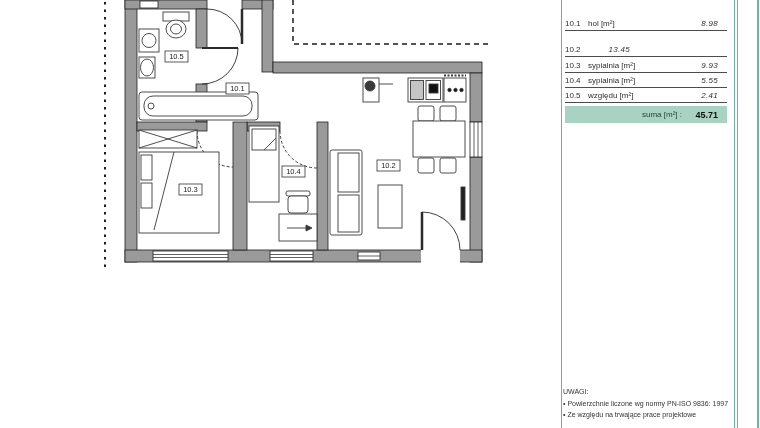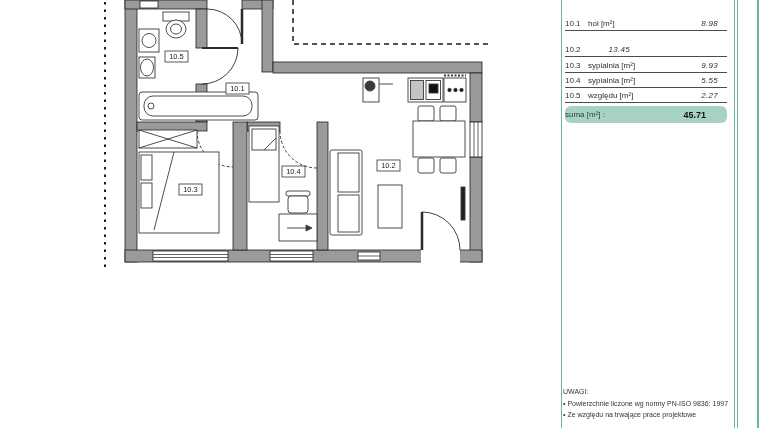--- a/index.html
+++ b/index.html
@@ -10,23 +10,23 @@
   .vline{position:absolute;top:0;height:428px;width:1px;background:#68b5a1;}
   .area-table{position:absolute;left:565px;top:14px;width:162px;color:#2e2e2e;}
   .arow{display:flex;align-items:flex-end;border-bottom:1px solid #4d4d4d;
     font-size:8px;line-height:10px;padding-bottom:1px;}
   .arow .no{width:23px;flex:0 0 23px;}
   .arow .nm{flex:1;}
   .arow .nm .pre{display:block;padding-left:7px;}
   .arow .val{flex:0 0 42px;text-align:right;padding-right:9px;letter-spacing:.3px;font-style:italic;}
   .r1{height:15px;} .r2{height:24px;} .r3{height:14px;} .r4{height:13px;} .r5{height:13px;}
   .sum-row{margin-top:3px;height:17px;background:#a8d3c2;display:flex;align-items:center;
-    justify-content:space-between;font-size:8px;border-bottom:none;border-radius:6px;}
+    justify-content:flex-end;font-size:8px;border-bottom:none;}
   .sum-row .slabel{color:#22433a;}
-  .sum-row .sval{width:36px;text-align:right;padding-right:21px;font-weight:bold;
+  .sum-row .sval{width:36px;text-align:right;padding-right:9px;font-weight:bold;
     font-size:9px;color:#111;}
   .notes{position:absolute;left:563px;top:387px;width:172px;font-size:7px;line-height:9.5px;
     color:#333;}
   .notes .nt{margin-bottom:1px;}
   .notes .ni{margin-top:2px;}
 </style>
 </head>
 <body>
 
 <div class="sheet">
@@ -233,21 +233,21 @@
       <span class="val">9.93</span>
     </div>
     <div class="arow r4">
       <span class="no">10.4</span>
       <span class="nm">sypialnia [m²]</span>
       <span class="val">5.55</span>
     </div>
     <div class="arow r5">
       <span class="no">10.5</span>
       <span class="nm">względu [m²]</span>
-      <span class="val">2.27</span>
+      <span class="val">2.41</span>
     </div>
     <div class="sum-row">
       <span class="slabel">suma [m²] :</span>
       <span class="sval">45.71</span>
     </div>
   </div>
 
   <div class="notes">
     <div class="nt">UWAGI:</div>
     <div class="ni">•  Powierzchnie liczone wg normy PN-ISO 9836: 1997</div>

